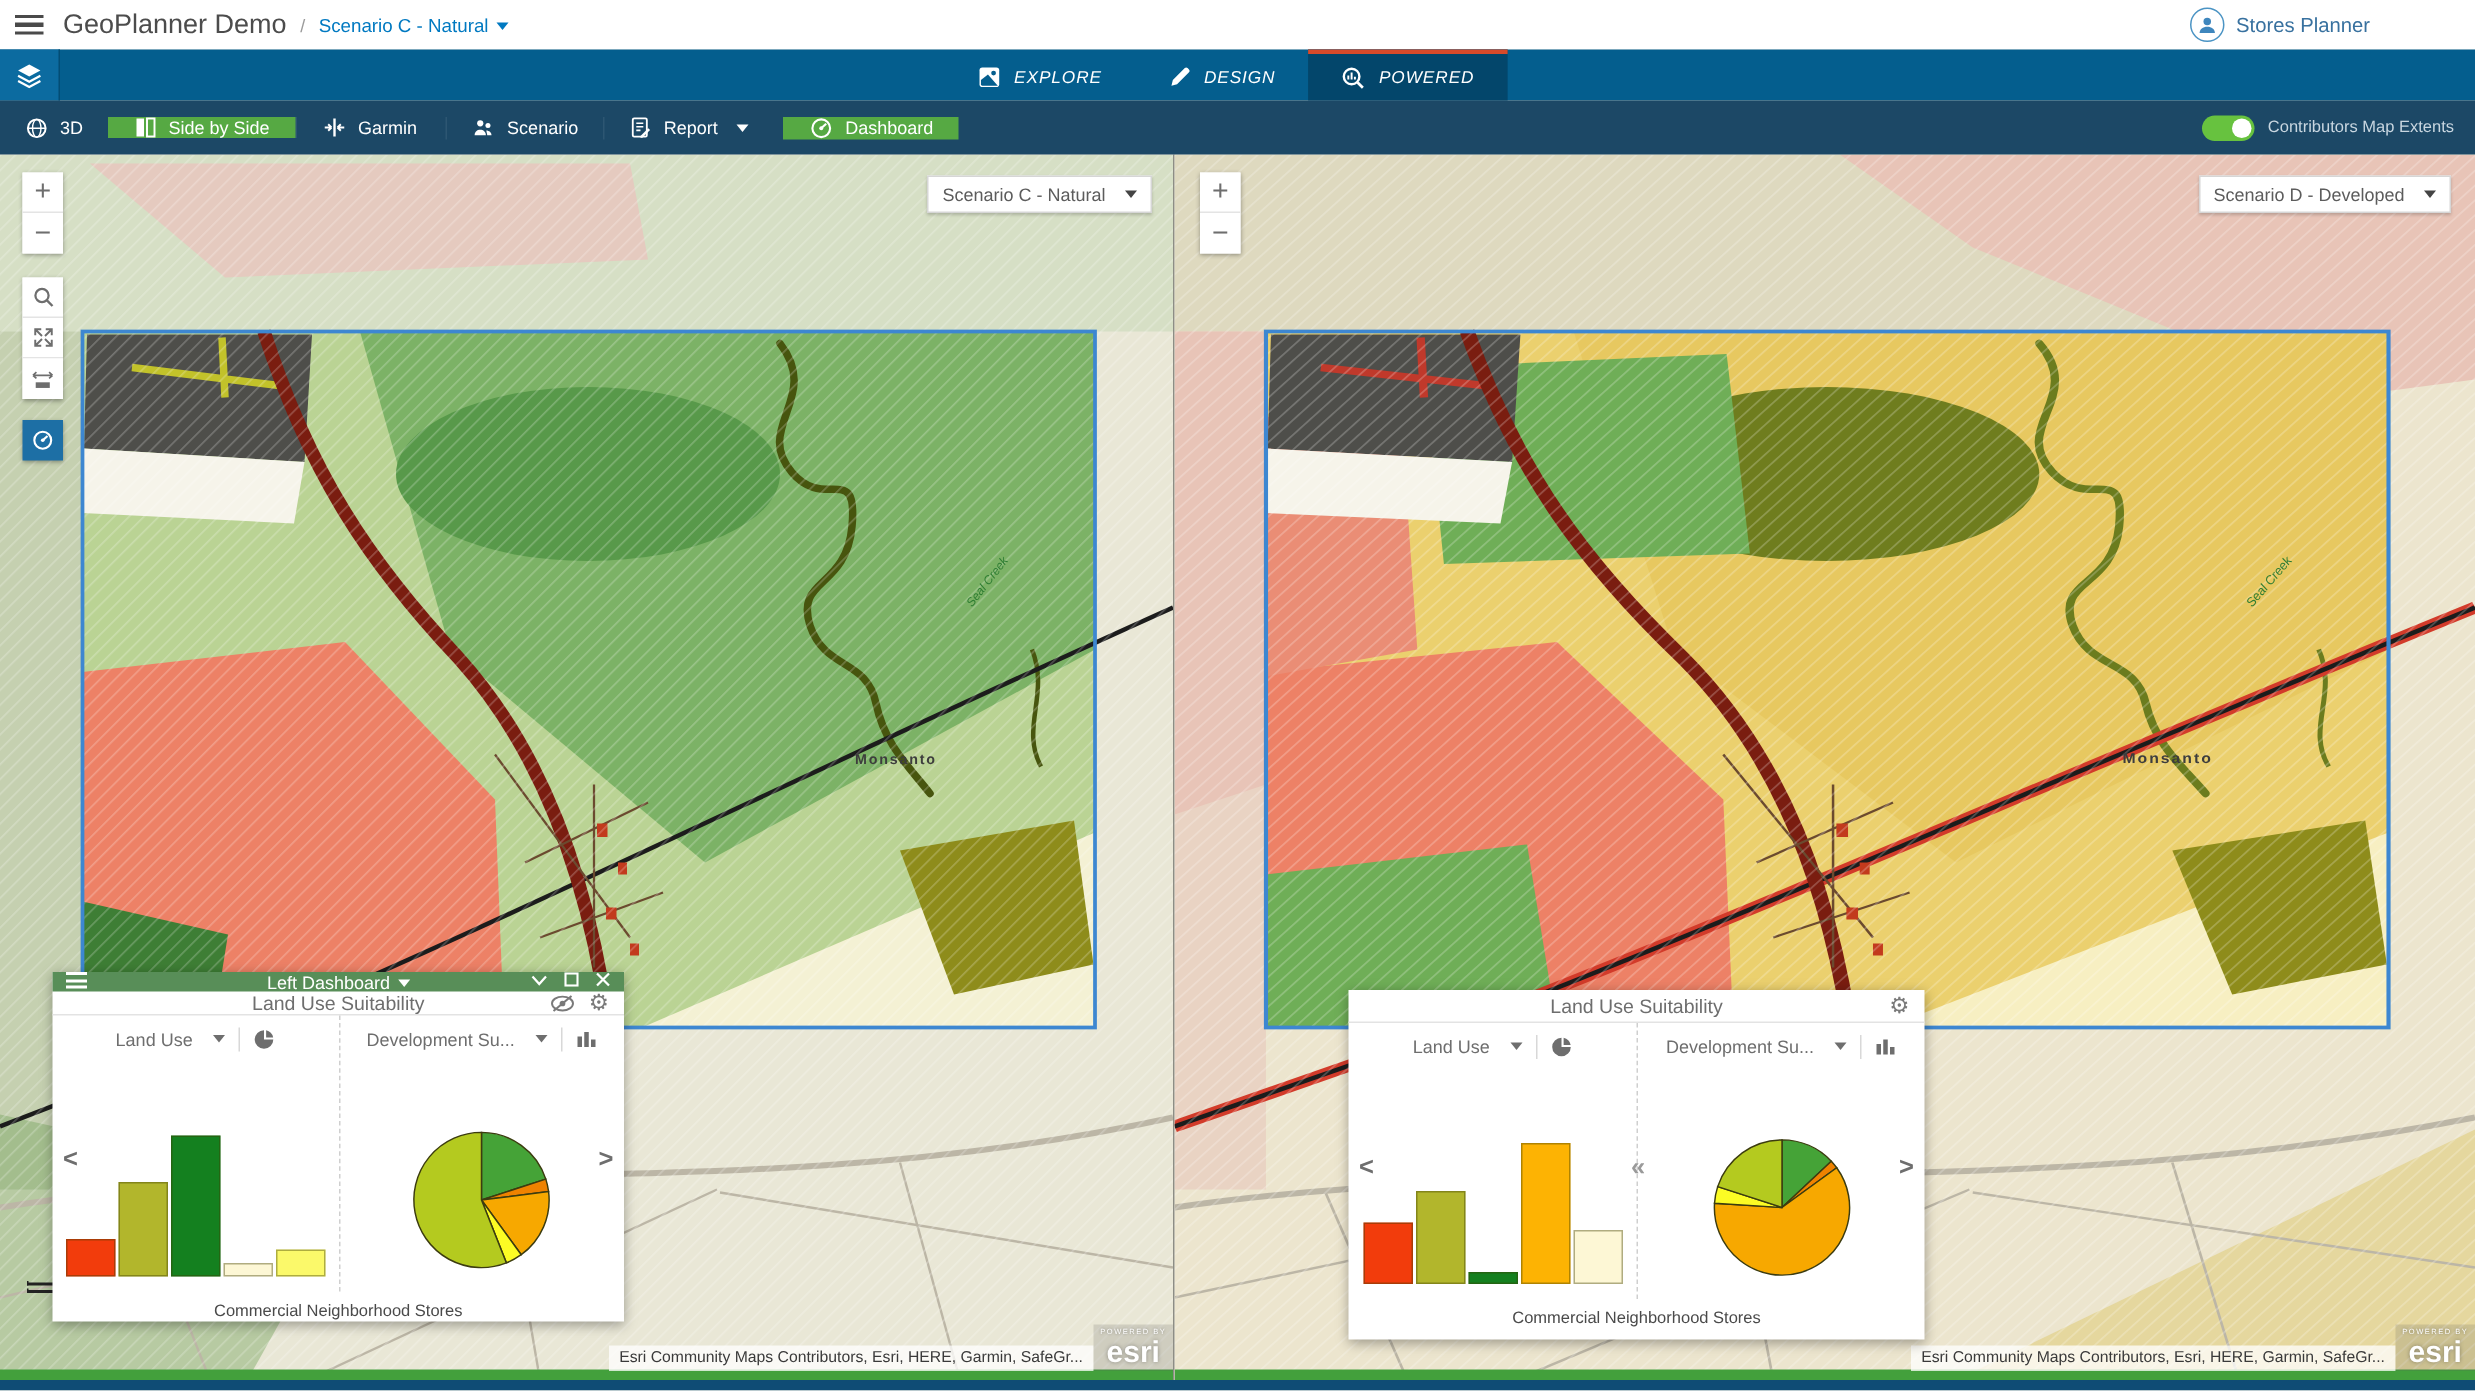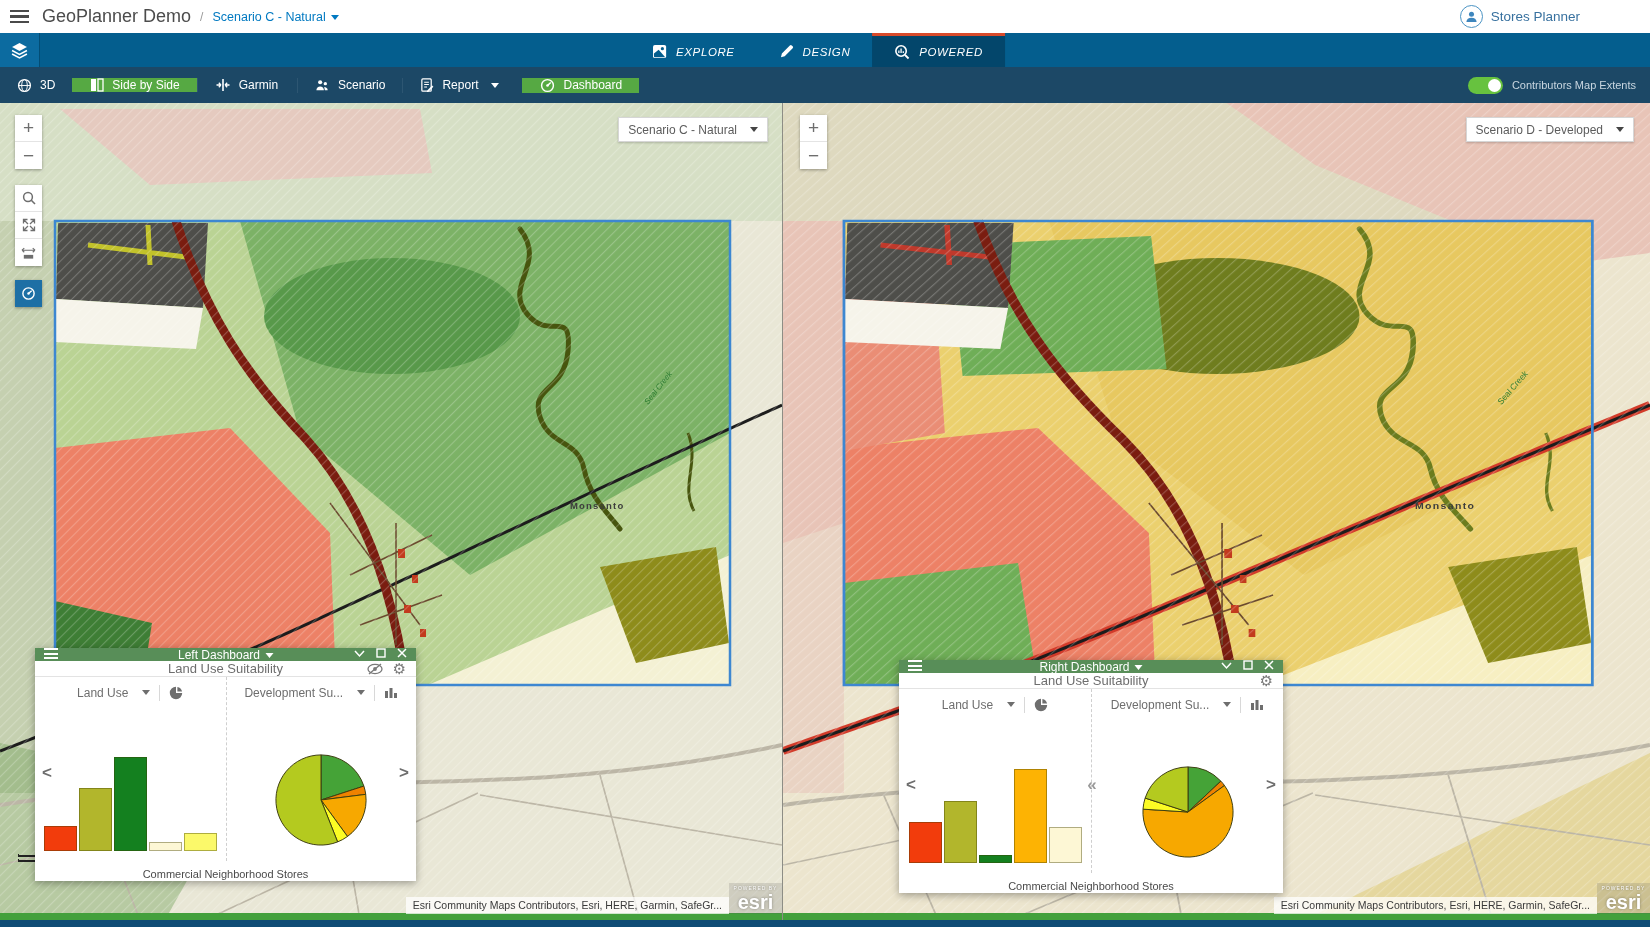--- a/index.html
+++ b/index.html
@@ -484,42 +484,20 @@
         <div class="sq-btn">+</div>
         <div class="sq-btn">−</div>
       </div>
 
       <div class="scenario-select">
         <span>Scenario D - Developed</span>
         <span class="caret"></span>
       </div>
 
       <div class="dash">
-        <div class="dash-header">
-          <div class="dash-burger">
-              <i></i>
-              <i></i>
-              <i></i>
-            </div>
-          <div class="dash-title">
-            <span>Right Dashboard</span>
-              <span class="caret"></span>
-          </div>
-          <div class="dash-win">
-            <svg width="11" height="9" viewBox="0 0 11 9">
-                <path d="M1 2l4.5 5L10 2" stroke="#fff" stroke-width="1.5" fill="none"></path>
-              </svg>
-            <svg width="10" height="10" viewBox="0 0 10 10">
-                <rect x="1" y="1" width="8" height="8" fill="none" stroke="#fff" stroke-width="1.4"></rect>
-              </svg>
-            <svg width="10" height="10" viewBox="0 0 10 10">
-                <path d="M1 1l8 8M9 1L1 9" stroke="#fff" stroke-width="1.5"></path>
-              </svg>
-          </div>
-        </div>
         <div class="dash-titlerow">
           <span class="panel-title">Land Use Suitability</span>
           <span class="titlerow-icons">
             <span class="gear">⚙</span>
           </span>
         </div>
         <div class="dash-body">
           <span class="pg-arrow pg-left">&lt;</span>
           <div class="widget">
             <div class="widget-head">

